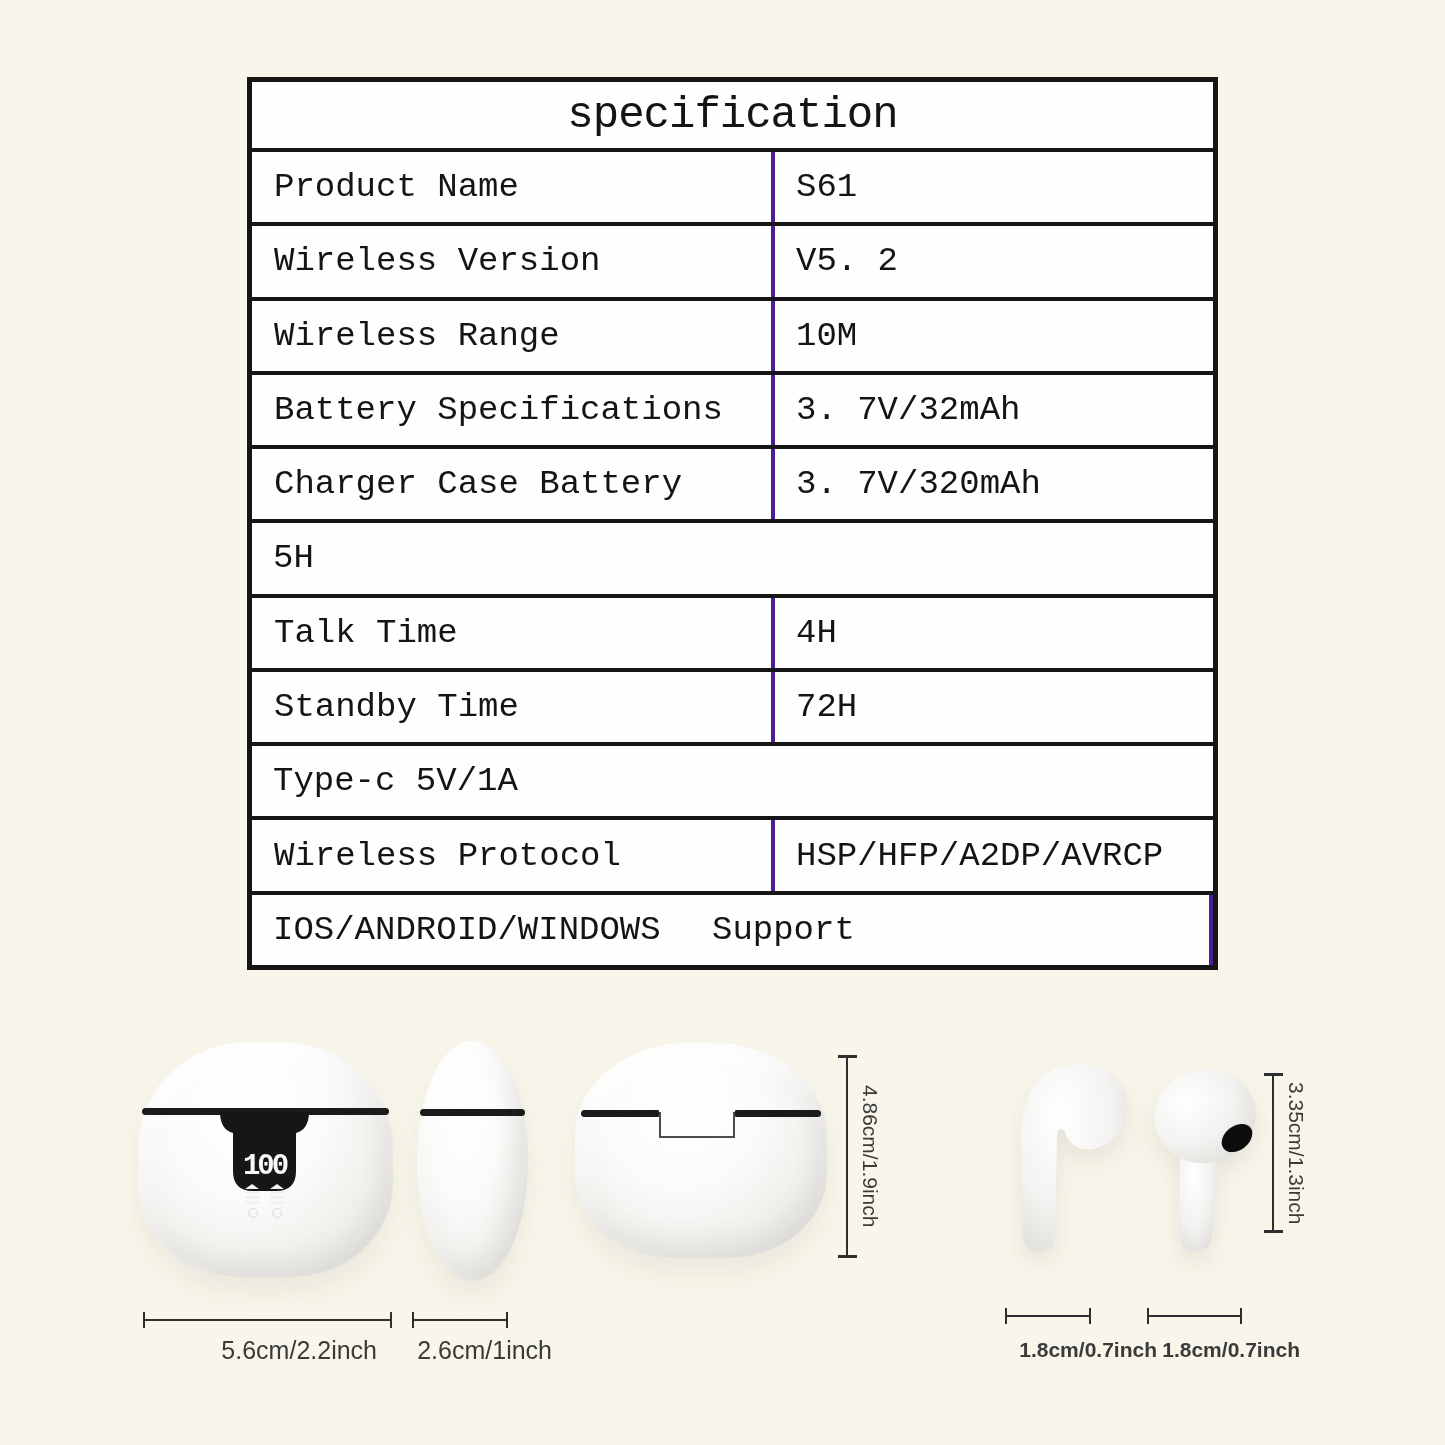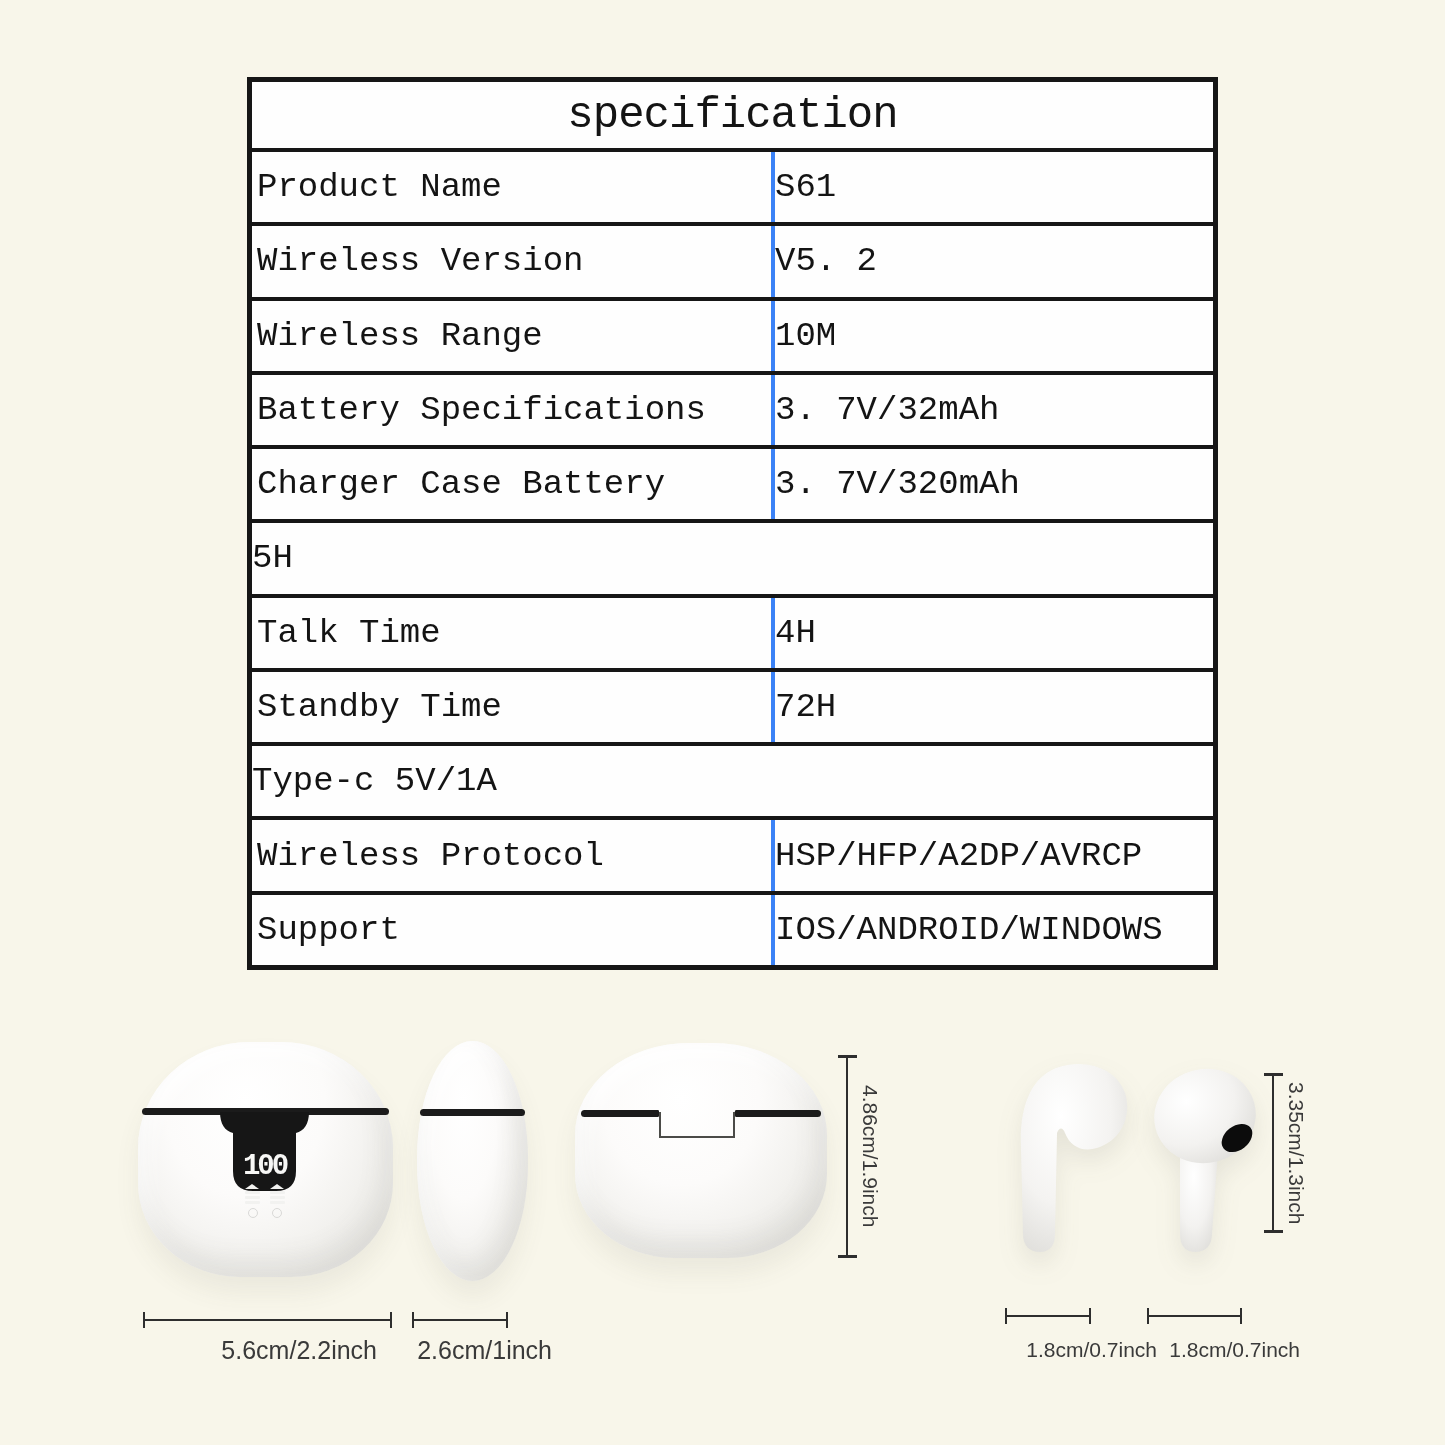--- a/index.html
+++ b/index.html
@@ -12,22 +12,22 @@
     box-sizing:border-box;border:5px solid #161616;background:#fefefe;
     display:flex;flex-direction:column;
     font-family:"Liberation Mono","DejaVu Sans Mono",monospace;font-weight:normal;color:#141414;
   }
   .t-header{
     height:66px;flex:0 0 66px;display:flex;align-items:center;justify-content:center;
     font-size:44px;letter-spacing:-1px;
   }
   .trow{flex:1 1 auto;display:flex;border-top:4px solid #161616;min-height:0;}
   .tcell{display:flex;align-items:center;font-size:34px;box-sizing:border-box;overflow:hidden;white-space:nowrap;}
-  .tlabel{width:523px;flex:0 0 523px;border-right:4px solid #3b82f6;padding-left:5px;}
-  .tvalue{flex:1;padding-left:0;}
+  .tlabel{width:523px;flex:0 0 523px;border-right:4px solid #4c1d95;padding-left:22px;}
+  .tvalue{flex:1;padding-left:21px;}
 
   
   .case{
     position:absolute;
     background:radial-gradient(ellipse at 42% 26%, #ffffff 0%, #fcfbfa 38%, #f2f1ee 64%, #e9e8e4 86%, #dfdeda 100%);
     box-shadow:inset -8px -16px 26px rgba(90,88,80,0.10), inset 8px 12px 20px rgba(255,255,255,0.85), 0 16px 24px rgba(90,88,78,0.08);
   }
   .seam{position:absolute;height:7px;background:#1b1b1b;border-radius:6px;}
 
   
@@ -62,21 +62,21 @@
   .hdim{position:absolute;height:2px;background:#2e2e2e;}
   .hdim::before,.hdim::after{content:"";position:absolute;width:2px;height:16px;top:-7px;background:#2e2e2e;}
   .hdim::before{left:0;}
   .hdim::after{right:0;}
   .vdim{position:absolute;width:2px;background:#2e2e2e;}
   .vdim::before,.vdim::after{content:"";position:absolute;width:19px;height:3px;left:-8px;background:#2e2e2e;}
   .vdim::before{top:0;}
   .vdim::after{bottom:0;}
   .dim-label{position:absolute;color:#3a3a3a;text-align:right;white-space:nowrap;}
   .lbl-case{font-size:25px;}
-  .lbl-bud{font-size:21px;}
+  .lbl-bud{font-size:21px;font-weight:bold;}
   .dim-label-v{position:absolute;color:#3a3a3a;writing-mode:vertical-rl;text-align:center;white-space:nowrap;font-size:21px;}
 
   .dimA{left:143px;top:1319px;width:249px;}
   .dimB{left:412px;top:1319px;width:96px;}
   .dimC{left:1005px;top:1315px;width:86px;}
   .dimD{left:1147px;top:1315px;width:95px;}
   .lblA{left:177px;top:1336px;width:200px;}
   .lblB{left:352px;top:1336px;width:200px;}
   .lblC{left:957px;top:1338px;width:200px;}
   .lblD{left:1100px;top:1338px;width:200px;}
@@ -125,22 +125,22 @@
       <div class="tcell tvalue">72H</div>
     </div>
     <div class="trow">
       <div class="tcell tvalue">Type-c 5V/1A</div>
     </div>
     <div class="trow">
       <div class="tcell tlabel">Wireless Protocol</div>
       <div class="tcell tvalue">HSP/HFP/A2DP/AVRCP</div>
     </div>
     <div class="trow">
+      <div class="tcell tvalue">IOS/ANDROID/WINDOWS</div>
       <div class="tcell tlabel">Support</div>
-      <div class="tcell tvalue">IOS/ANDROID/WINDOWS</div>
     </div>
   </section>
 
   <div class="case case-front">
     <div class="seam"></div>
     <svg class="led-panel-svg" viewBox="0 0 89 86" xmlns="http://www.w3.org/2000/svg">
       <path d="M 0 0 L 89 0 C 89 12, 84 19, 76 21 L 76 59 Q 76 79 56 79 L 33 79 Q 13 79 13 59 L 13 21 C 5 19, 0 12, 0 0 Z" fill="#161616"></path>
     </svg>
     <div class="led-stack">
       <div class="led-digits">100</div>

